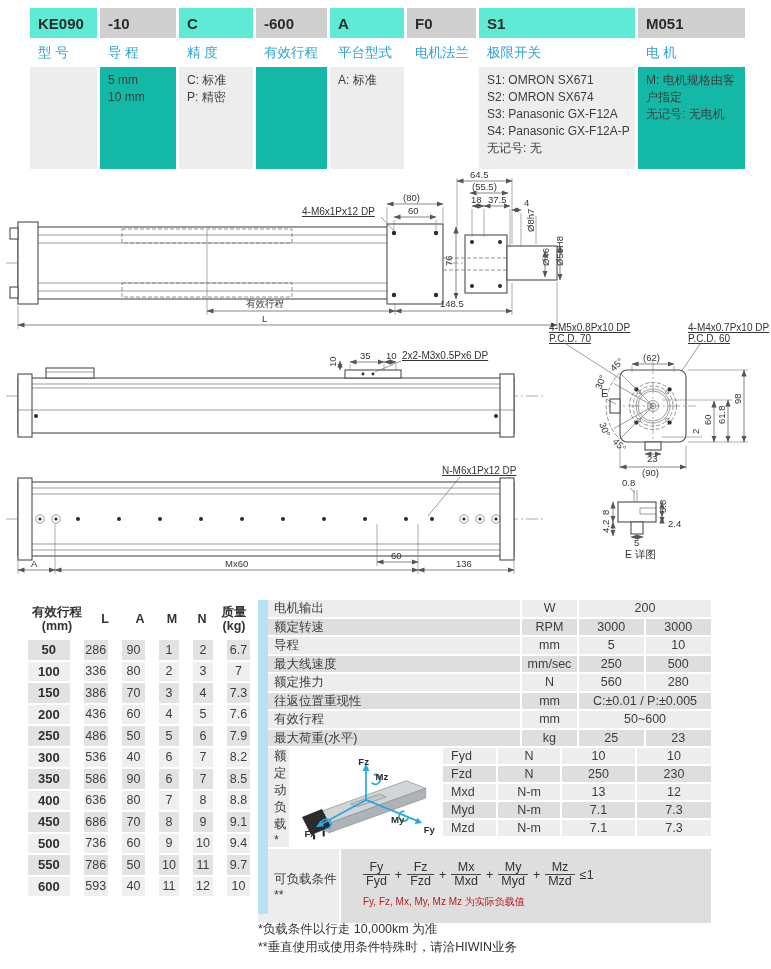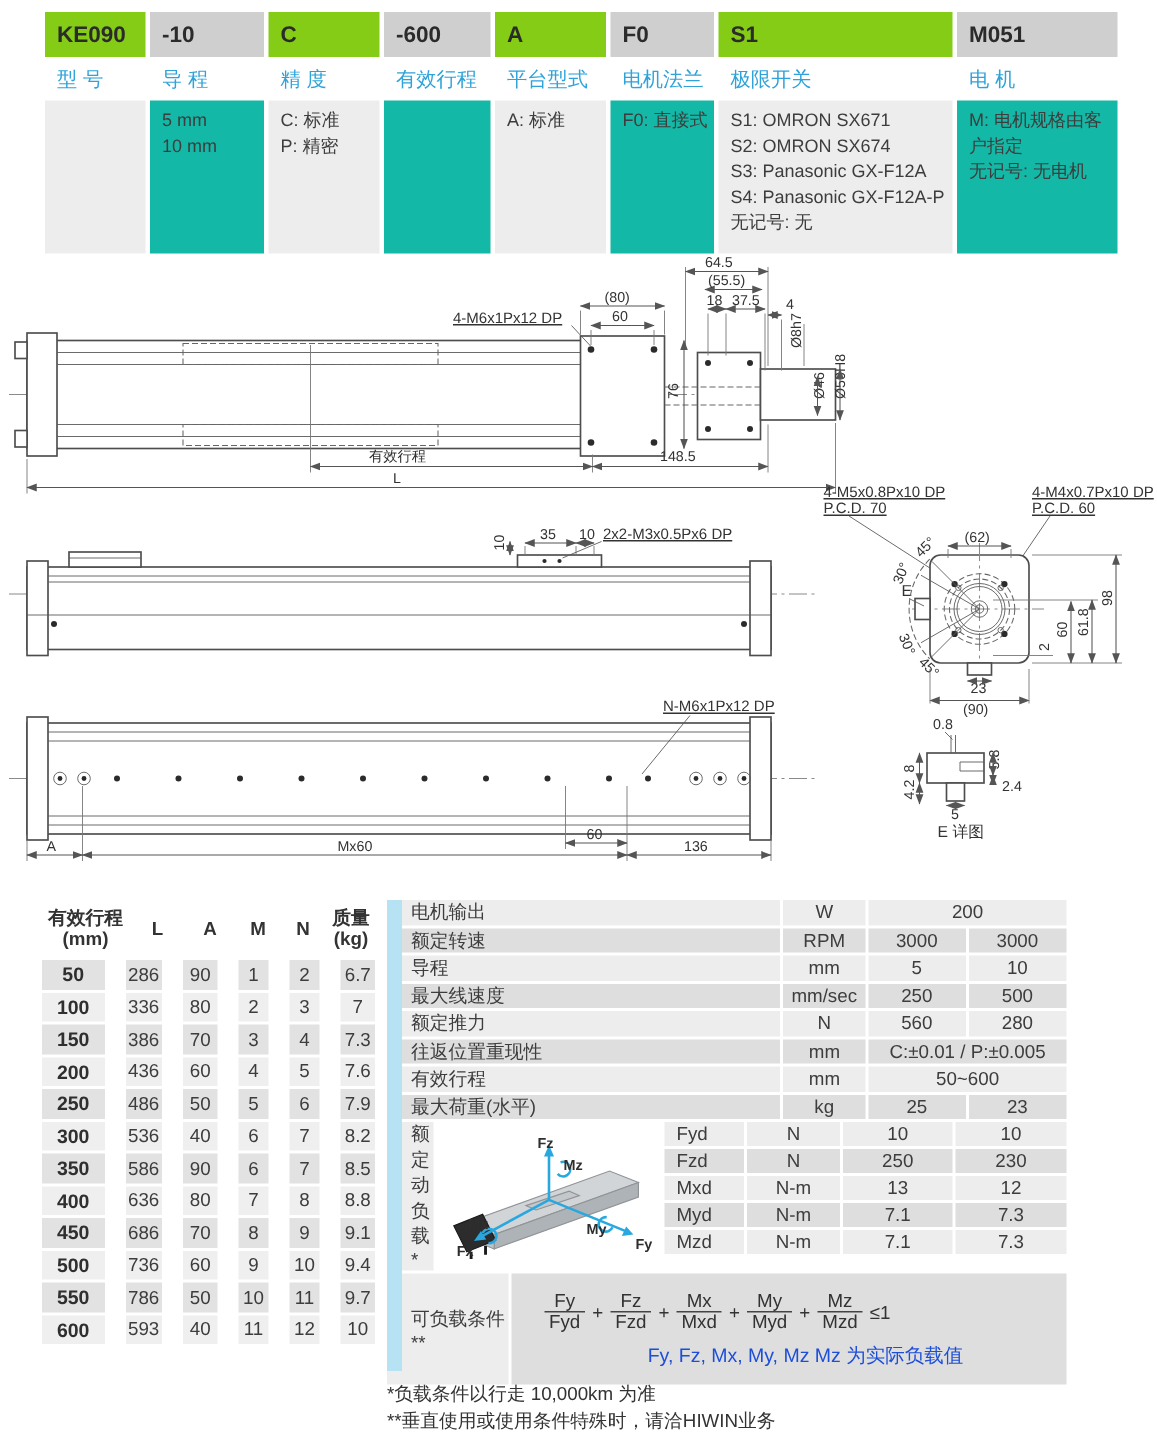--- a/index.html
+++ b/index.html
@@ -6,21 +6,21 @@
   .page{position:relative;width:771px;height:969px;background:#fff;overflow:hidden;
         font-family:"Liberation Sans","DejaVu Sans",sans-serif;color:#3d3d3d;}
 
   
   .model{position:absolute;left:30px;top:8px;width:715px;display:grid;
          grid-template-columns:67px 76px 74px 71px 74px 69px 156px 107px;column-gap:3px;}
   .mcode{height:30px;line-height:31px;font-weight:bold;font-size:15px;padding-left:8px;color:#2b2b2b;}
   .mlabel{height:29px;line-height:29px;color:#2fa3d9;font-size:13.5px;padding-left:8px;}
   .mcontent{min-height:92px;font-size:12px;line-height:17px;padding:5px 4px 5px 8px;
             white-space:pre-line;color:#3d3d3d;}
-  .mc-light .mcode{background:#84cc16}.mc-dark .mcode{background:#cfcfcf}
+  .mc-light .mcode{background:#5eead4}.mc-dark .mcode{background:#cfcfcf}
   .mc-light .mcontent{background:#ededed}.mc-dark .mcontent{background:#14b8a6}
 
   
   svg.drawings{position:absolute;left:0;top:168px;}
   svg text{font-family:"Liberation Sans","DejaVu Sans",sans-serif;}
   .body{fill:#fff;stroke:#4d4d4d;stroke-width:1.1;}
   .thin{stroke:#5a5a5a;stroke-width:.6;fill:none;}
   .cl{stroke:#8a8a8a;stroke-width:.7;stroke-dasharray:12 3 2 3;fill:none;}
   .dash{stroke:#666;stroke-width:.7;stroke-dasharray:4 2;fill:none;}
   .dim{stroke:#555;stroke-width:.7;fill:none;}
@@ -67,21 +67,21 @@
   .loadrows .ldrow:nth-of-type(odd)>div{background:#ededed;}
   .loadrows .ldrow:nth-of-type(even)>div{background:#dedede;}
   .frow{display:flex;gap:2px;height:74px;}
   .frowlab{width:81px;background:#ededed;display:flex;align-items:center;
            padding-left:16px;box-sizing:border-box;}
   .frowbody{flex:1;background:#dedede;padding:12px 0 0 22px;box-sizing:border-box;}
   .formula{display:flex;align-items:center;gap:5px;font-size:12.5px;color:#333;}
   .frac{display:inline-flex;flex-direction:column;align-items:center;line-height:13px;}
   .frac .den{border-top:1px solid #444;padding:0 3px;}
   .frac .num{padding:0 3px;}
-  .fnote{margin-top:7px;font-size:13px;color:#1d4ed8;text-align:center;}
+  .fnote{margin-top:7px;font-size:10px;color:#b91c1c;}
   .bluestrip{position:absolute;left:258px;top:600px;width:10px;height:314px;background:#b7e2f4;}
 
   .footnotes{position:absolute;left:258px;top:920px;font-size:12.5px;line-height:18px;color:#333;}
 </style>
 </head>
 <body>
 
 <div class="page">
 
   <div class="model">
@@ -108,21 +108,20 @@
       <div class="mcontent"></div>
     </div>
     <div class="mc-light">
       <div class="mcode">A</div>
       <div class="mlabel">平台型式</div>
       <div class="mcontent">A: 标准</div>
     </div>
     <div class="mc-dark">
       <div class="mcode">F0</div>
       <div class="mlabel">电机法兰</div>
-      <div class="mcontent">F0: 直接式</div>
     </div>
     <div class="mc-light">
       <div class="mcode">S1</div>
       <div class="mlabel">极限开关</div>
       <div class="mcontent">S1: OMRON SX671
 S2: OMRON SX674
 S3: Panasonic GX-F12A
 S4: Panasonic GX-F12A-P
 无记号: 无</div>
     </div>

